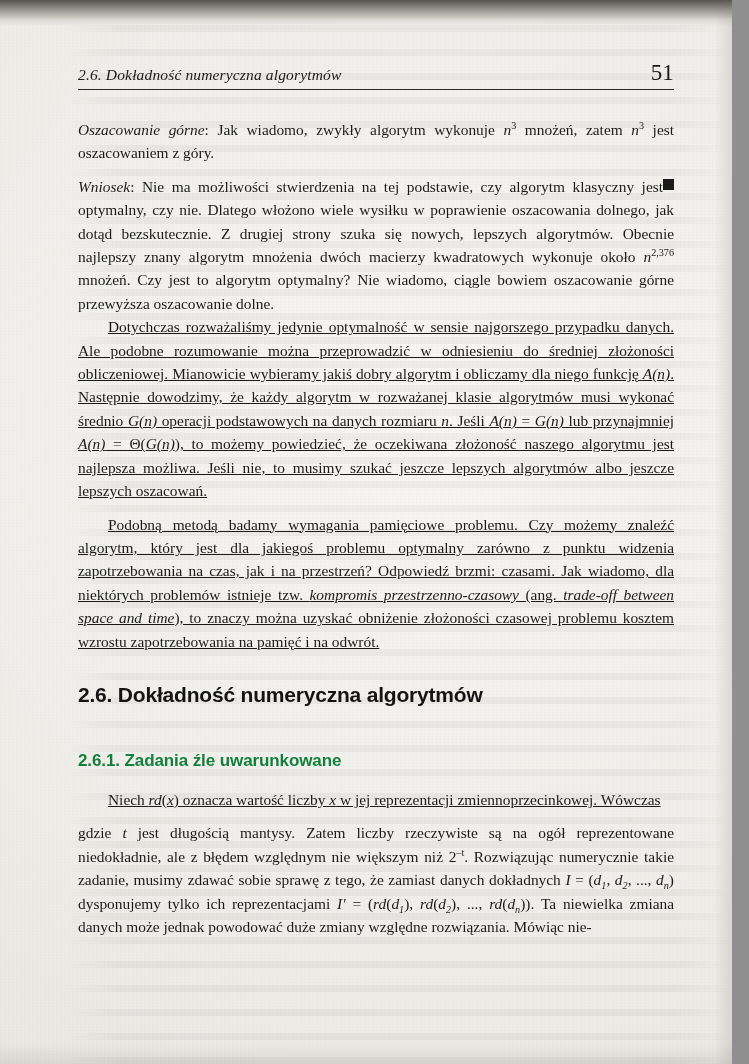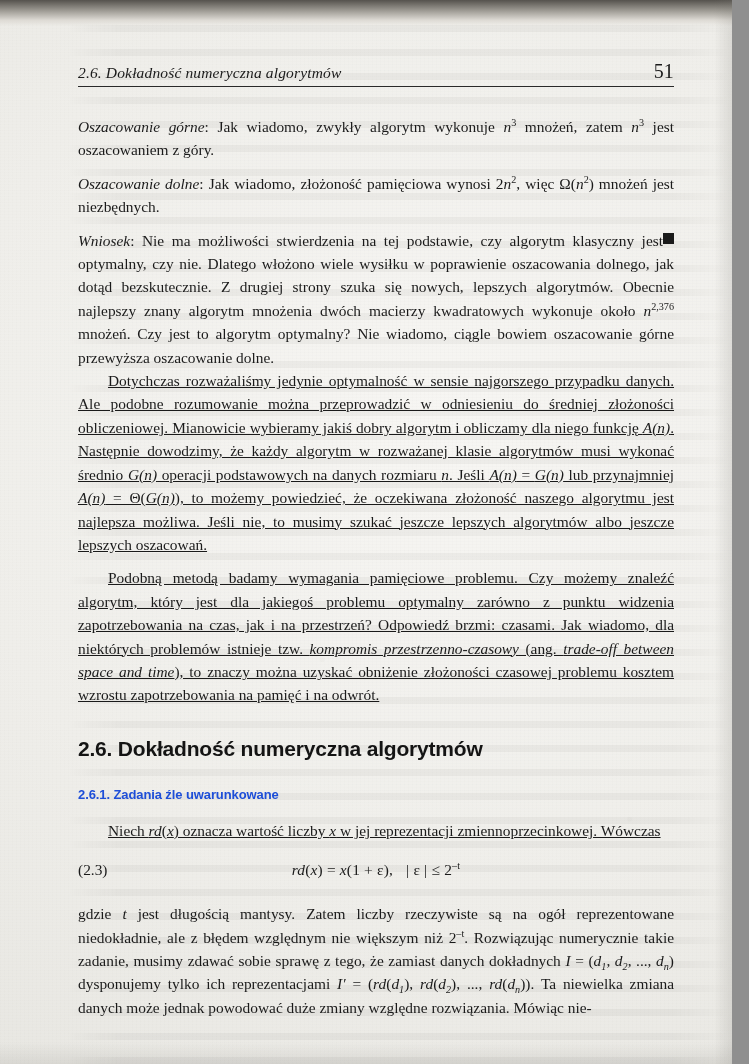--- a/index.html
+++ b/index.html
@@ -95,21 +95,21 @@
     display: flex;
     align-items: baseline;
     justify-content: space-between;
     font-size: 15.5px;
     letter-spacing: .15px;
   }
   .runhead-title {
     font-style: italic;
   }
   .runhead-folio {
-    font-size: 20px;
+    font-size: 23px;
     font-style: normal;
   }
   .runhead-rule {
     margin-top: 3px;
     border-bottom: 1.4px solid #2a2a2a;
   }
 
   
   .para {
     margin: 0;
@@ -148,24 +148,24 @@
     font-family: "Liberation Sans", "DejaVu Sans", sans-serif;
     font-weight: bold;
     font-size: 21px;
     letter-spacing: -.2px;
     margin: 30px 0 0 0;
     color: #141414;
   }
   .h-subsection {
     font-family: "Liberation Sans", "DejaVu Sans", sans-serif;
     font-weight: bold;
-    font-size: 13px;
+    font-size: 17px;
     letter-spacing: -.1px;
-    margin: 26px 0 0 0;
-    color: #1d4ed8;
+    margin: 44px 0 0 0;
+    color: #15803d;
   }
 
   .after-heading { margin-top: 17px; }
 
   
   .equation-row {
     position: relative;
     margin: 19px 0 17px 0;
     min-height: 24px;
   }
@@ -198,40 +198,35 @@
         <span class="runhead-folio">51</span>
       </div>
       <div class="runhead-rule"></div>
     </div>
 
     <div class="block-defs">
 
 
       <p class="para"><span class="it">Oszacowanie górne</span><span>: Jak wiadomo, zwykły algorytm wykonuje </span><span class="it">n</span><sup>3</sup><span> mnożeń, zatem </span><span class="it">n</span><sup>3</sup><span> jest oszacowaniem z góry.</span></p>
 
-      <p class="para"><span class="it">Oszacowanie dolne</span><span>: Jak wiadomo, złożoność pamięciowa wynosi 2</span><span class="it">n</span><sup>2</sup><span>, więc Ω(</span><span class="it">n</span><sup>2</sup><span>) mnożeń jest niezbędnych.</span></p>
 
       <p class="para"><span class="qed-float qed"></span><span class="it">Wniosek</span><span>: Nie ma możliwości stwierdzenia na tej podstawie, czy algorytm klasyczny jest optymalny, czy nie. Dlatego włożono wiele wysiłku w poprawienie oszacowania dolnego, jak dotąd bezskutecznie. Z drugiej strony szuka się nowych, lepszych algorytmów. Obecnie najlepszy znany algorytm mnożenia dwóch macierzy kwadratowych wykonuje około </span><span class="it">n</span><sup>2,376</sup><span> mnożeń. Czy jest to algorytm optymalny? Nie wiadomo, ciągle bowiem oszacowanie górne przewyższa oszacowanie dolne.</span></p>
     </div>
 
     <p class="para indent"><span>Dotychczas rozważaliśmy jedynie optymalność w sensie najgorszego przypadku danych. Ale podobne rozumowanie można przeprowadzić w odniesieniu do średniej złożoności obliczeniowej. Mianowicie wybieramy jakiś dobry algorytm i obliczamy dla niego funkcję </span><span class="it">A</span><span class="it">(n)</span><span>. Następnie dowodzimy, że każdy algorytm w rozważanej klasie algorytmów musi wykonać średnio </span><span class="it">G</span><span class="it">(n)</span><span> operacji podstawowych na danych rozmiaru </span><span class="it">n</span><span>. Jeśli </span><span class="it">A</span><span class="it">(n)</span><span> = </span><span class="it">G</span><span class="it">(n)</span><span> lub przynajmniej </span><span class="it">A</span><span class="it">(n)</span><span> = Θ(</span><span class="it">G</span><span class="it">(n)</span><span>), to możemy powiedzieć, że oczekiwana złożoność naszego algorytmu jest najlepsza możliwa. Jeśli nie, to musimy szukać jeszcze lepszych algorytmów albo jeszcze lepszych oszacowań.</span></p>
 
     <p class="para indent"><span>Podobną metodą badamy wymagania pamięciowe problemu. Czy możemy znaleźć algorytm, który jest dla jakiegoś problemu optymalny zarówno z punktu widzenia zapotrzebowania na czas, jak i na przestrzeń? Odpowiedź brzmi: czasami. Jak wiadomo, dla niektórych problemów istnieje tzw. </span><span class="it">kompromis przestrzenno-czasowy</span><span> (ang. </span><span class="it">trade-off between space and time</span><span>), to znaczy można uzyskać obniżenie złożoności czasowej problemu kosztem wzrostu zapotrzebowania na pamięć i na odwrót.</span></p>
 
     <h2 class="h-section">2.6. Dokładność numeryczna algorytmów</h2>
 
 
     <h3 class="h-subsection">2.6.1. Zadania źle uwarunkowane</h3>
 
     <p class="para indent after-heading"><span>Niech </span><span class="it">rd</span><span>(</span><span class="it">x</span><span>) oznacza wartość liczby </span><span class="it">x</span><span> w jej reprezentacji zmiennoprzecinkowej. Wówczas</span></p>
 
-    <div class="equation-row">
-      <span class="eq-number">(2.3)</span>
-      <div class="eq-body"><span class="it">rd</span><span>(</span><span class="it">x</span><span>)</span><span> = </span><span class="it">x</span><span>(1 + ε),</span><span class="eq-gap"></span><span>| ε | ≤ 2</span><sup>–t</sup></div>
-    </div>
 
     <p class="para"><span>gdzie </span><span class="it">t</span><span> jest długością mantysy. Zatem liczby rzeczywiste są na ogół reprezentowane niedokładnie, ale z błędem względnym nie większym niż 2</span><sup>–t</sup><span>. Rozwiązując numerycznie takie zadanie, musimy zdawać sobie sprawę z tego, że zamiast danych dokładnych </span><span class="it">I</span><span> = (</span><span class="it">d</span><sub class="it">1</sub><span>, </span><span class="it">d</span><sub class="it">2</sub><span>, ..., </span><span class="it">d</span><sub class="it">n</sub><span>) dysponujemy tylko ich reprezentacjami </span><span class="it">I′</span><span> = (</span><span class="it">rd</span><span>(</span><span class="it">d</span><sub class="it">1</sub><span>), </span><span class="it">rd</span><span>(</span><span class="it">d</span><sub class="it">2</sub><span>), ..., </span><span class="it">rd</span><span>(</span><span class="it">d</span><sub class="it">n</sub><span>)). </span><span>Ta niewielka zmiana danych może jednak powodować duże zmiany względne rozwiązania. Mówiąc nie-</span></p>
 
   </div>
 
   <div class="gutter"></div>
   <div class="gutter-top"></div>
   <div class="edge-right"></div>
   <div class="edge-bottom"></div>
 </div>

